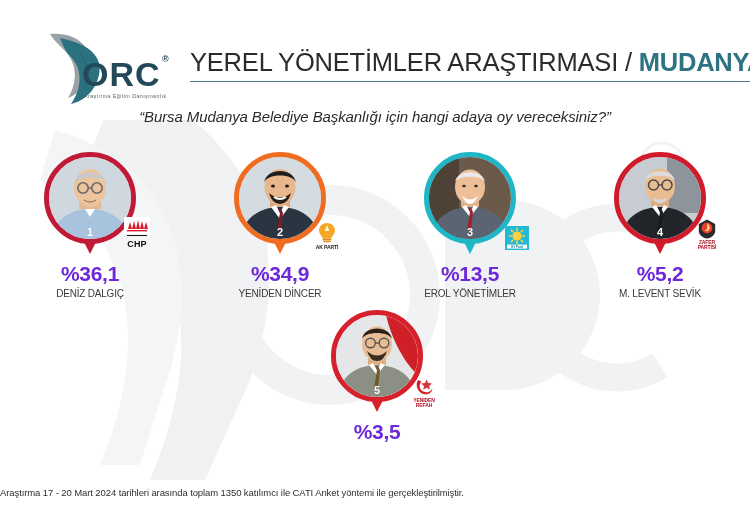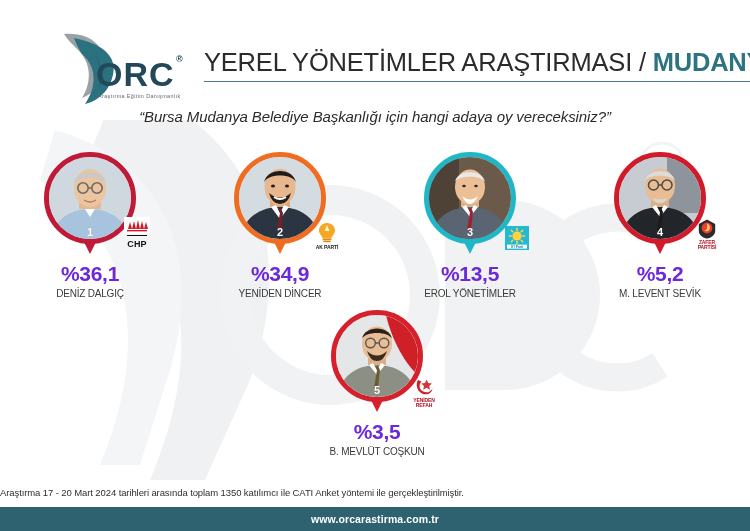--- a/index.html
+++ b/index.html
@@ -34,21 +34,21 @@
     z-index: 0;
   }
   .watermark svg { width: 100%; height: 100%; display: block; }
 
   
   .header {
     position: relative;
     z-index: 3;
     display: flex;
     align-items: center;
-    padding: 26px 34px 0 52px;
+    padding: 26px 34px 0 38px;
     height: 108px;
   }
 
   .logo-block {
     width: 140px;
     height: 78px;
     position: relative;
     flex: 0 0 140px;
   }
   .logo-block svg { display: block; width: 140px; height: 78px; }
@@ -481,25 +481,21 @@
         <div class="pin-num">5</div>
         <div class="party-logo">
           <svg width="20" height="20" viewBox="0 0 20 20" xmlns="http://www.w3.org/2000/svg">
             <path d="M4 3 C 1.4 7, 2.6 13.6, 8 16.4 C 13 19, 18 16, 18.4 11.4 C 17 14.6, 13 16.4, 9.4 14.6 C 5.4 12.6, 4.4 8, 7.4 4.4 Z" fill="#cf2027"></path>
             <path d="M12.6 2.4 l1.6 3.6 l3.8 0.4 l-2.8 2.6 l0.8 3.8 l-3.4 -2 l-3.4 2 l0.8 -3.8 l-2.8 -2.6 l3.8 -0.4 z" fill="#cf2027" opacity="0.9"></path>
           </svg>
           <div class="party-word">YENİDEN REFAH</div>
         </div>
       </div>
       <div class="pct">%3,5</div>
-      <div class="cand-name">B. MEVLÜT COŞKUN</div>
     </div>
 
 
   </div>
 
   <div class="footnote">Araştırma 17 - 20 Mart  2024 tarihleri arasında toplam 1350 katılımcı ile CATI Anket yöntemi ile gerçekleştirilmiştir.</div>
 
-  <div class="footer-bar">
-    <span class="url">www.orcarastirma.com.tr</span>
-  </div>
 
 </div>
 
 </body></html>

